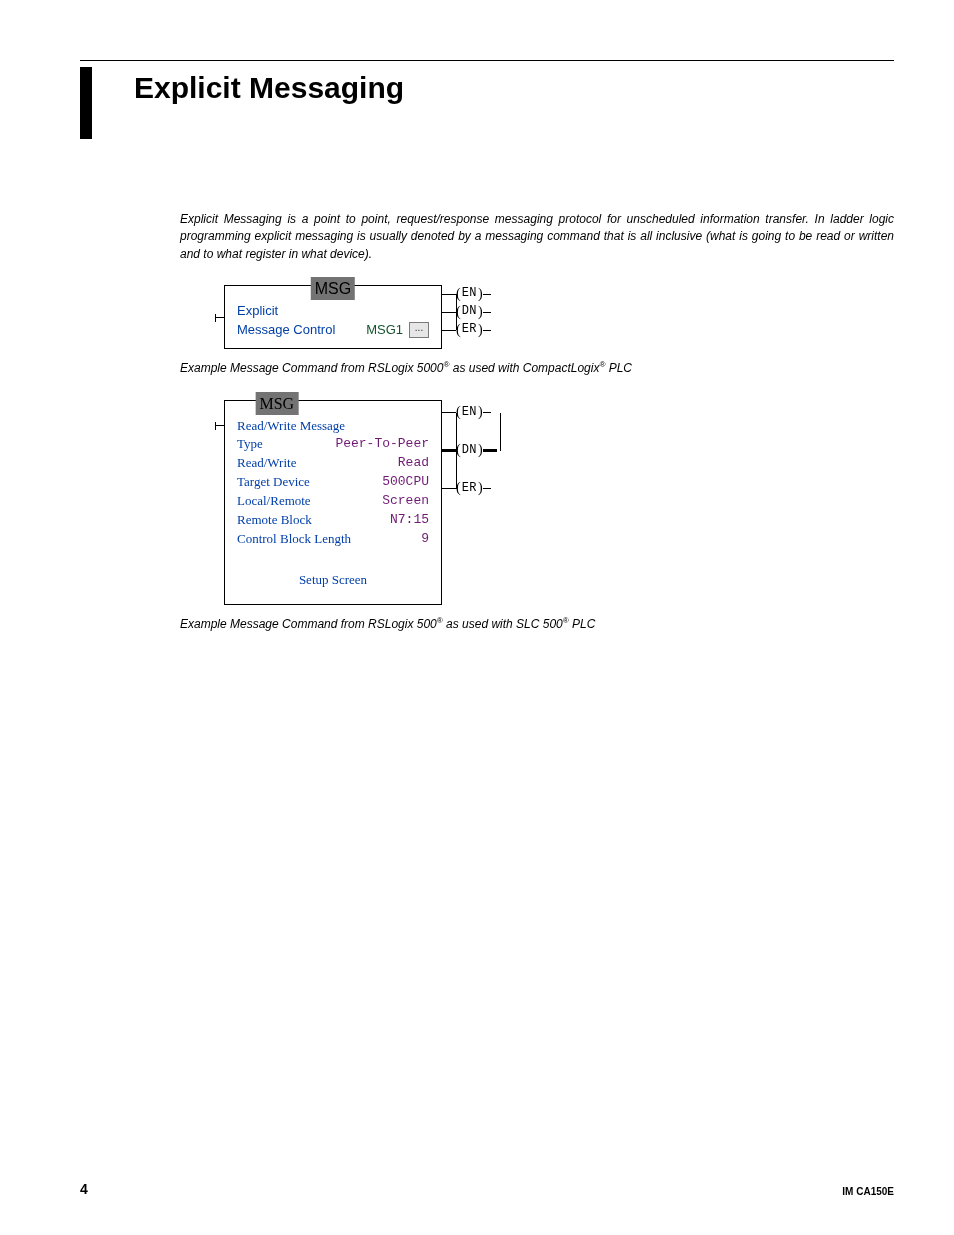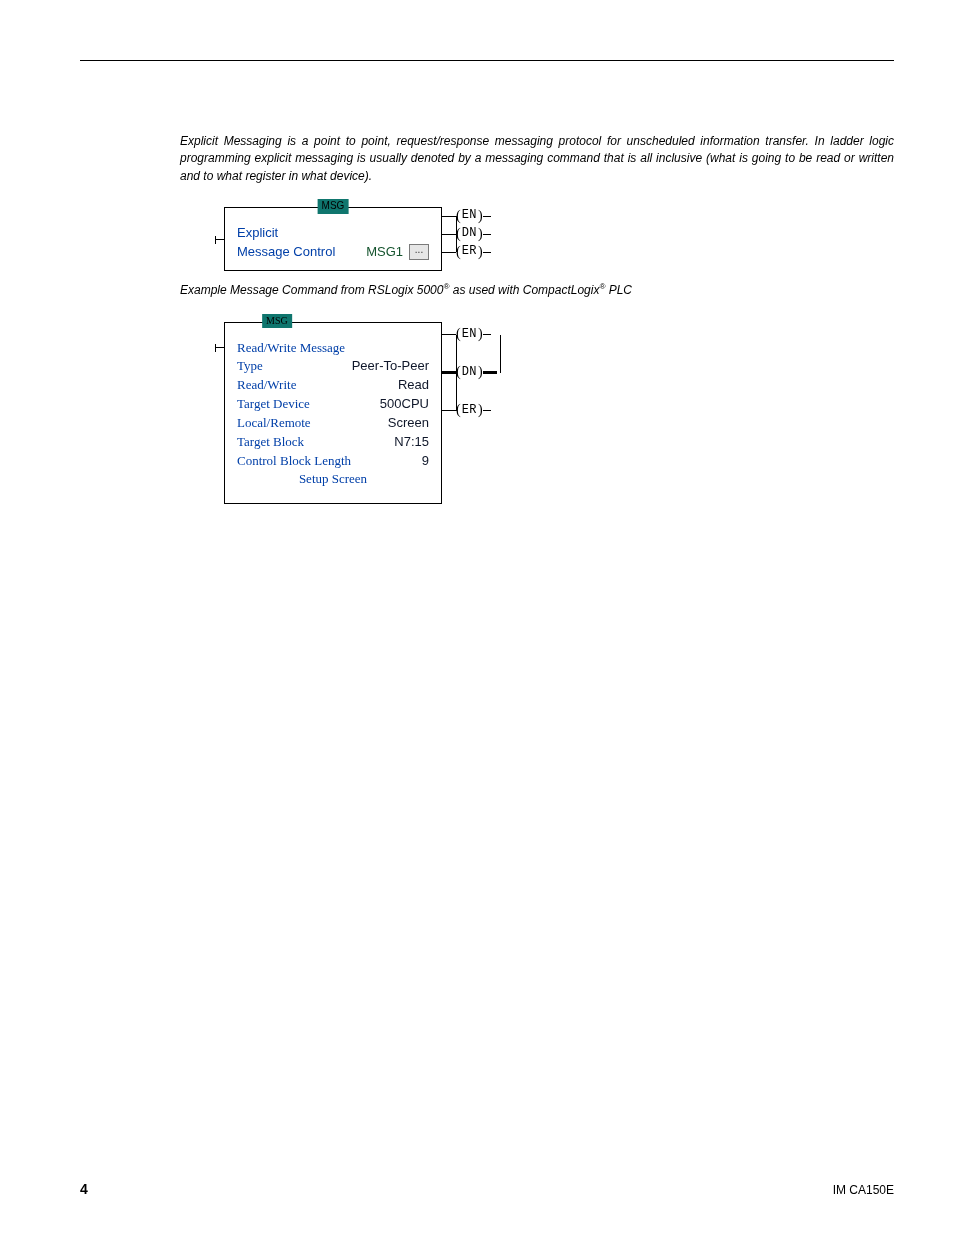--- a/index.html
+++ b/index.html
@@ -75,23 +75,23 @@
     box-sizing: border-box;
     font-family: "Times New Roman", serif;
     font-size: 13px;
   }
   .msg-box.box1 { font-family: Arial, sans-serif; font-size: 13px; }
   .msg-box .legend {
     position: absolute;
     top: -9px;
     left: 50%;
     transform: translateX(-50%);
-    background: #0f766e;
+    background: #737373;
     padding: 0 4px;
-    font-size: 10px;
+    font-size: 16px;
   }
   .msg-box .left-rung {
     position: absolute;
     left: -10px;
     top: 50%;
     width: 10px;
     height: 0;
     border-top: 1px solid #000;
   }
   .msg-box .left-rung::before,
@@ -104,22 +104,22 @@
     border-left: 1px solid #000;
   }
   .msg-box .left-rung::before { top: -4px; }
   .msg-box .left-rung::after { top: 0; }
   .msg-row {
     display: flex;
     justify-content: space-between;
     align-items: center;
     color: #003fa8;
   }
-  .msg-row.center { justify-content: center; }
-  .msg-row .val { color: #0f172a; font-family: Liberation Sans, sans-serif; }
+  .msg-row.center { justify-content: center; margin-top: 23px; }
+  .msg-row .val { color: #701a75; font-family: Liberation Mono, monospace; }
   .msg-box.box1 .msg-row { color: #003fa8; }
   .msg-box.box1 .msg-row .val { color: #14532d; font-family: Arial, sans-serif; }
   .ellipsis-btn {
     display: inline-block;
     border: 1px solid #7a7a7a;
     background: #e6e6e6;
     width: 18px;
     height: 14px;
     text-align: center;
     line-height: 10px;
@@ -171,30 +171,34 @@
     display: flex;
     justify-content: space-between;
     align-items: flex-end;
   }
   .page-num {
     font-size: 14px;
     font-weight: 700;
     margin-left: 20px;
   }
   .doc-id {
-    font-size: 12px;
-    font-weight: 400;
+    font-size: 10px;
+    font-weight: 700;
   }
 </style>
 </head>
 <body>
 
 <div class="page">
   <div class="hrule"></div>
 
+  <div class="header-row">
+    <div class="black-bar"></div>
+    <h1 class="title">Explicit Messaging</h1>
+  </div>
 
   <div class="body">
     <div class="intro">Explicit Messaging is a point to point, request/response messaging protocol for unscheduled information transfer.  In ladder logic programming explicit messaging is usually denoted by a messaging command that is all inclusive (what is going to be read or written and to what register in what device).</div>
 
     <div class="figure">
       <div class="msg-wrap">
         <div class="msg-box box1" style="height:64px;">
           <span class="legend">MSG</span>
           <span class="left-rung"></span>
           <div class="msg-row">
@@ -262,21 +266,21 @@
           </div>
           <div class="msg-row">
             <span>Target Device</span>
             <span class="val">500CPU</span>
           </div>
           <div class="msg-row">
             <span>Local/Remote</span>
             <span class="val">Screen</span>
           </div>
           <div class="msg-row">
-            <span>Target Block</span>
+            <span>Remote Block</span>
             <span class="val">N7:15</span>
           </div>
           <div class="msg-row">
             <span>Control Block Length</span>
             <span class="val">9</span>
           </div>
           <div class="msg-row center">
             <span>Setup Screen</span>
           </div>
         </div>
@@ -305,20 +309,23 @@
             <span class="wire"></span>
             <span class="coil-label">
                 <span class="paren">(</span>
                 <span class="txt">ER</span>
                 <span class="paren">)</span>
               </span>
             <span class="wire short"></span>
           </div>
         </div>
       </div>
+      <div class="caption">
+        <span>Example Message Command from RSLogix 500</span><sup class="reg">®</sup><span> as used with SLC 500</span><sup class="reg">®</sup><span> PLC</span>
+      </div>
     </div>
   </div>
 
   <div class="footer">
     <div class="page-num">4</div>
     <div class="doc-id">IM CA150E</div>
   </div>
 </div>
 
 </body></html>

